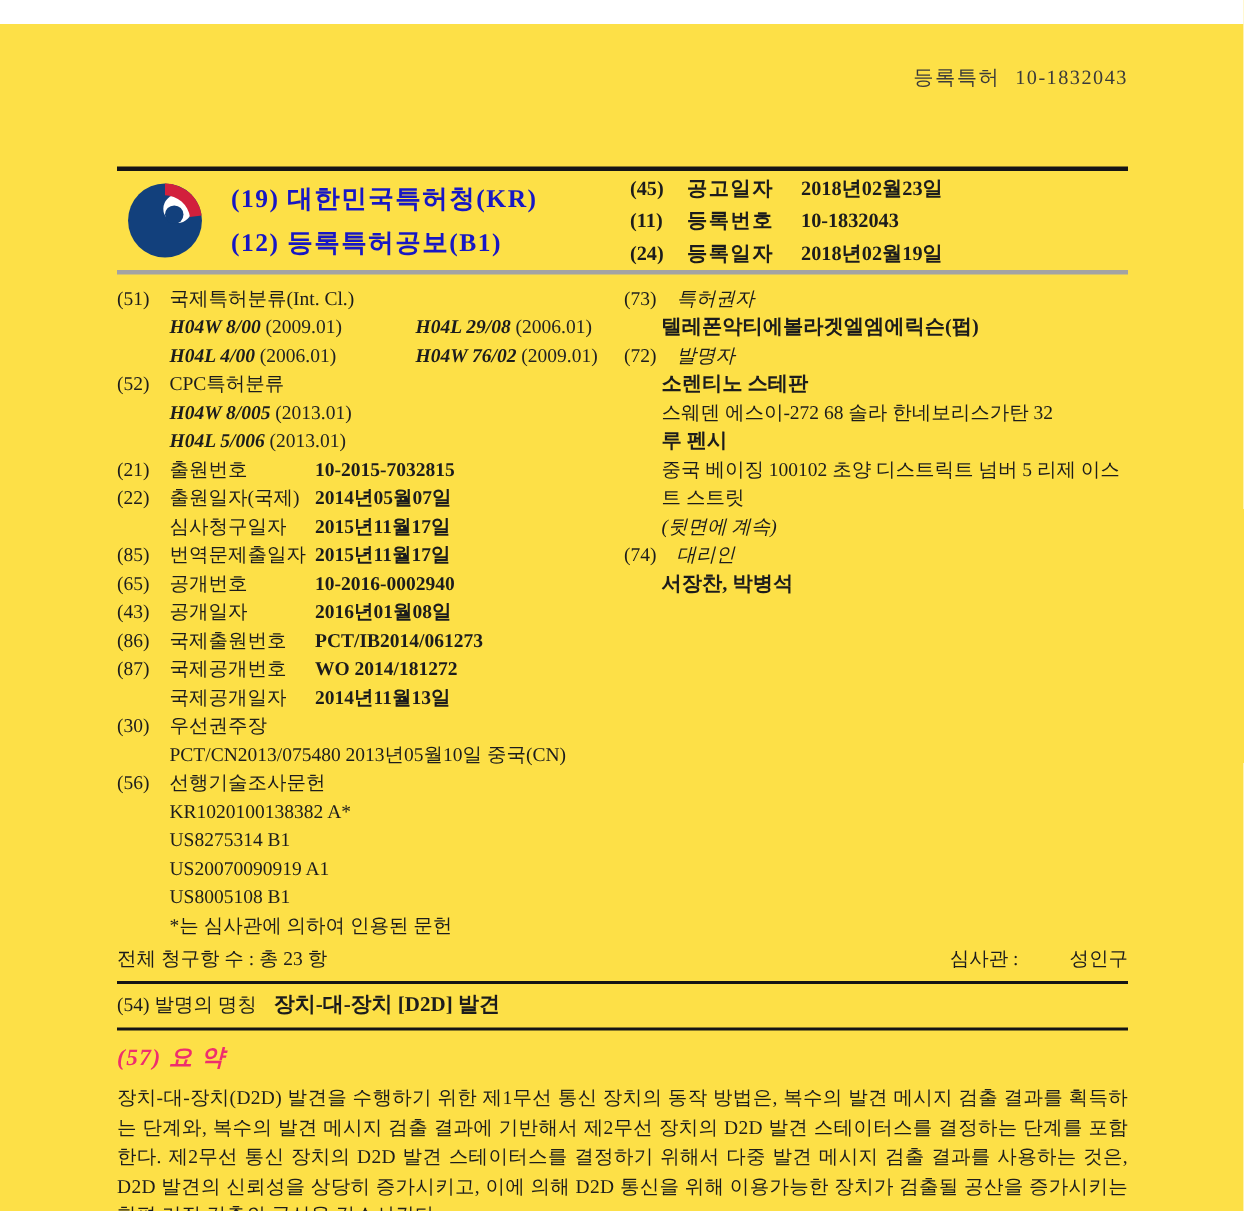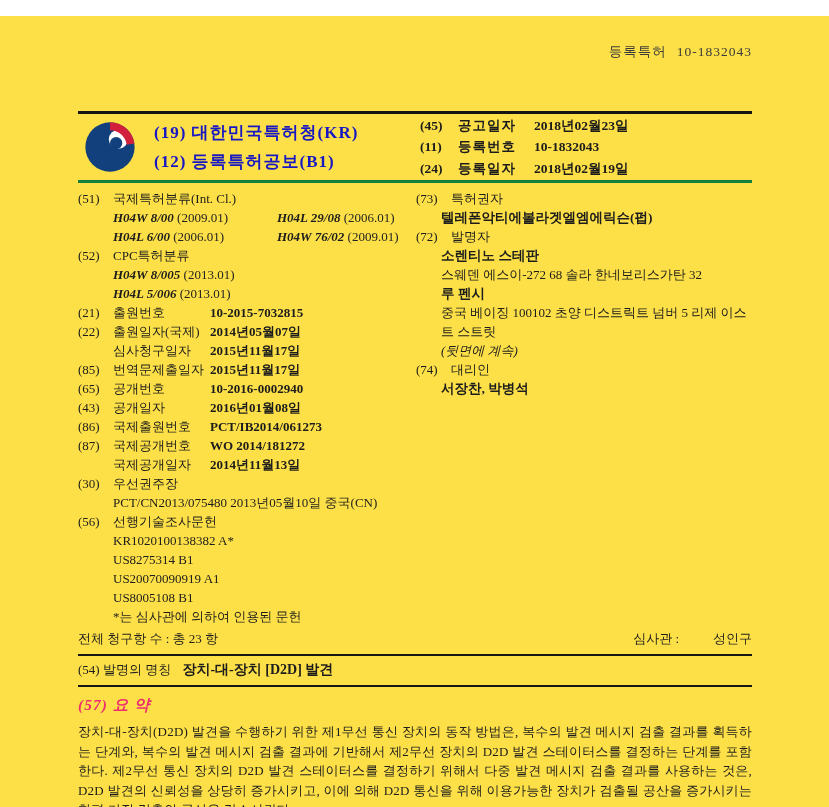--- a/index.html
+++ b/index.html
@@ -11,21 +11,21 @@
     color:#1c1c1c; font-size:13px;
   }
   .inner { padding:0 77px 0 78px; }
 
   
   .doc-ref { padding-top:27px; text-align:right; font-size:13.5px; color:#3a3a3a; letter-spacing:1px; height:95px; }
   .doc-ref .doc-num { margin-left:10px; }
 
   
   .masthead {
-    border-top:3px solid #151515; border-bottom:3px solid #15803d;
+    border-top:3px solid #151515; border-bottom:3px solid #a3a3a3;
     height:72px; display:flex; align-items:center;
   }
   .logo { width:56px; height:56px; flex:0 0 56px; margin-left:4px; }
   .mast-titles { margin-left:16px; font-weight:bold; font-size:17px; line-height:29px; letter-spacing:1px; white-space:nowrap; color:#1717c4; }
   .mast-right { margin-left:auto; width:332px; font-weight:bold; font-size:13.5px; line-height:21.5px; }
   .mrow { display:flex; }
   .mcode { width:38px; flex:0 0 38px; }
   .mlabel { width:76px; flex:0 0 76px; letter-spacing:1px;font-family:Liberation Serif, serif; }
   .mvalue { flex:1; }
 
@@ -40,21 +40,21 @@
   .indent { padding-left:35px; }
   .ipc-line { display:flex; padding-left:35px; white-space:nowrap;gap:24px; }
   .pair { width:140px; flex:0 0 140px; }
   .cls { font-weight:bold; font-style:italic; }
   .ver { color:#222; }
 
   
   .r-name { padding-left:25px; font-weight:bold; font-size:13.5px; }
   .r-addr { padding-left:25px; }
   .r-note { padding-left:25px; font-style:italic; }
-  .bib-right .row .label { width:auto; }
+  .bib-right .row .label { width:auto;font-style:italic; }
 
   
   .claims-row {
     display:flex; justify-content:space-between; align-items:flex-end;
     border-bottom:2px solid #151515; padding:2px 0 6px; margin-top:2px;
   }
   .examiner { display:flex; }
   .examiner .gap { display:inline-block; width:34px; }
 
   
@@ -113,21 +113,21 @@
       <div class="bib-left">
         <div class="row">
           <span class="code">(51)</span>
           <span>국제특허분류(Int. Cl.)</span>
         </div>
         <div class="ipc-line">
           <span class="pair"><span class="cls">H04W 8/00</span> <span class="ver">(2009.01)</span></span>
           <span><span class="cls">H04L 29/08</span> <span class="ver">(2006.01)</span></span>
         </div>
         <div class="ipc-line">
-          <span class="pair"><span class="cls">H04L 6/00</span> <span class="ver">(2006.01)</span></span>
+          <span class="pair"><span class="cls">H04L 4/00</span> <span class="ver">(2006.01)</span></span>
           <span><span class="cls">H04W 76/02</span> <span class="ver">(2009.01)</span></span>
         </div>
         <div class="row">
           <span class="code">(52)</span>
           <span>CPC특허분류</span>
         </div>
         <div class="ipc-line">
           <span><span class="cls">H04W 8/005</span> <span class="ver">(2013.01)</span></span>
         </div>
         <div class="ipc-line">

